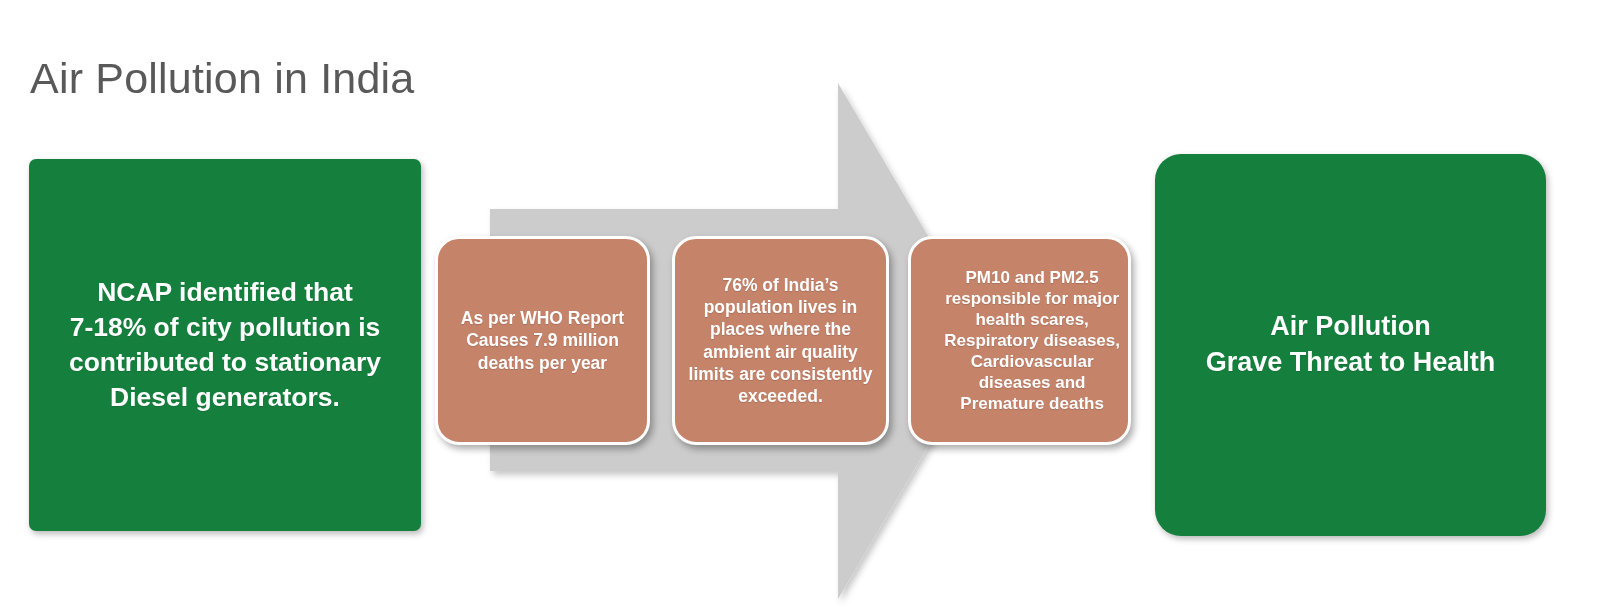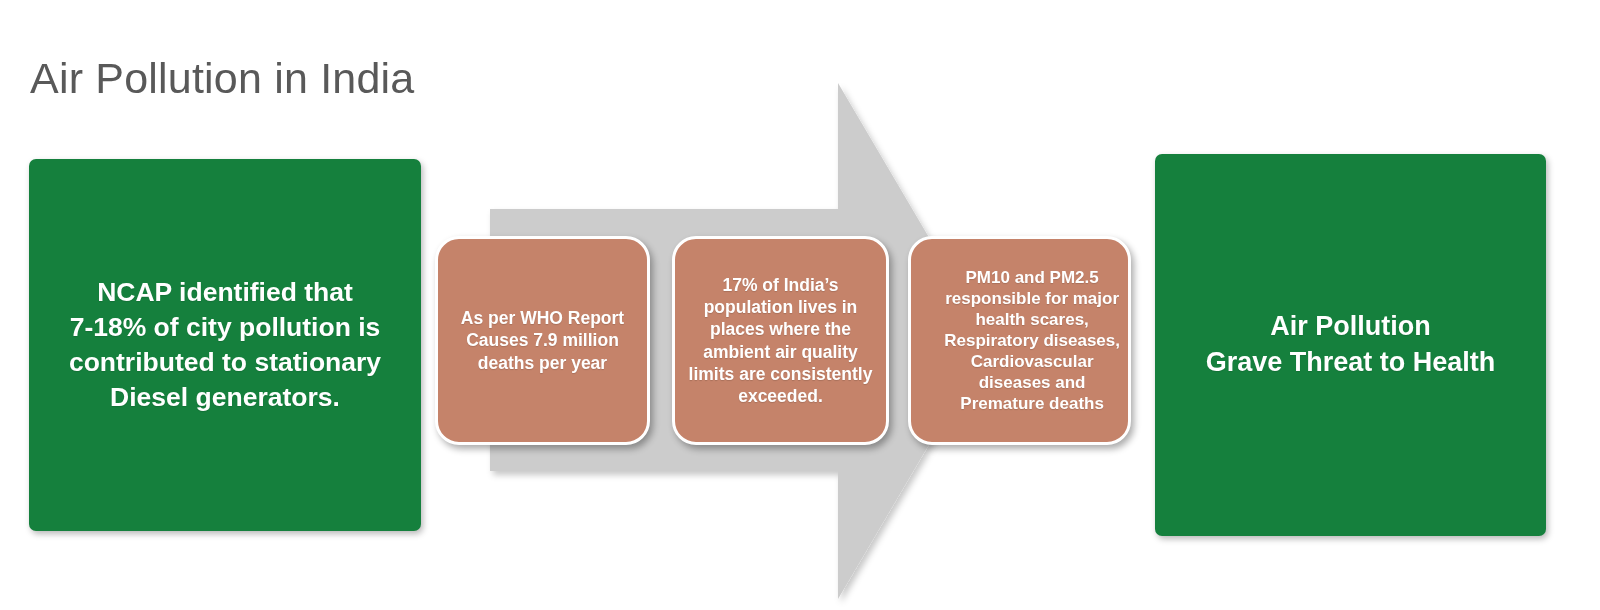--- a/index.html
+++ b/index.html
@@ -73,20 +73,21 @@
     left: 29px;
     top: 159px;
     width: 392px;
     height: 372px;
   }
   #box-right {
     left: 1155px;
     top: 154px;
     width: 391px;
     height: 382px;
+    border-radius: 26px;
   }
   #box-right .teal-text { font-size: 27px; }
 
   
   .orange-box {
     position: absolute;
     top: 236px;
     height: 209px;
     background: #c5836a;
     border: 3px solid #ffffff;
@@ -138,21 +139,21 @@
 Diesel generators.</div>
   </div>
 
   <div class="orange-box" id="orange-box-1">
     <div class="orange-text">As per WHO Report
 Causes 7.9 million
 deaths per year</div>
   </div>
 
   <div class="orange-box" id="orange-box-2">
-    <div class="orange-text">17% of India’s
+    <div class="orange-text">76% of India’s
 population lives in
 places where the
 ambient air quality
 limits are consistently
 exceeded.</div>
   </div>
 
   <div class="orange-box" id="orange-box-3">
     <div class="orange-text">PM10 and PM2.5
 responsible for major

